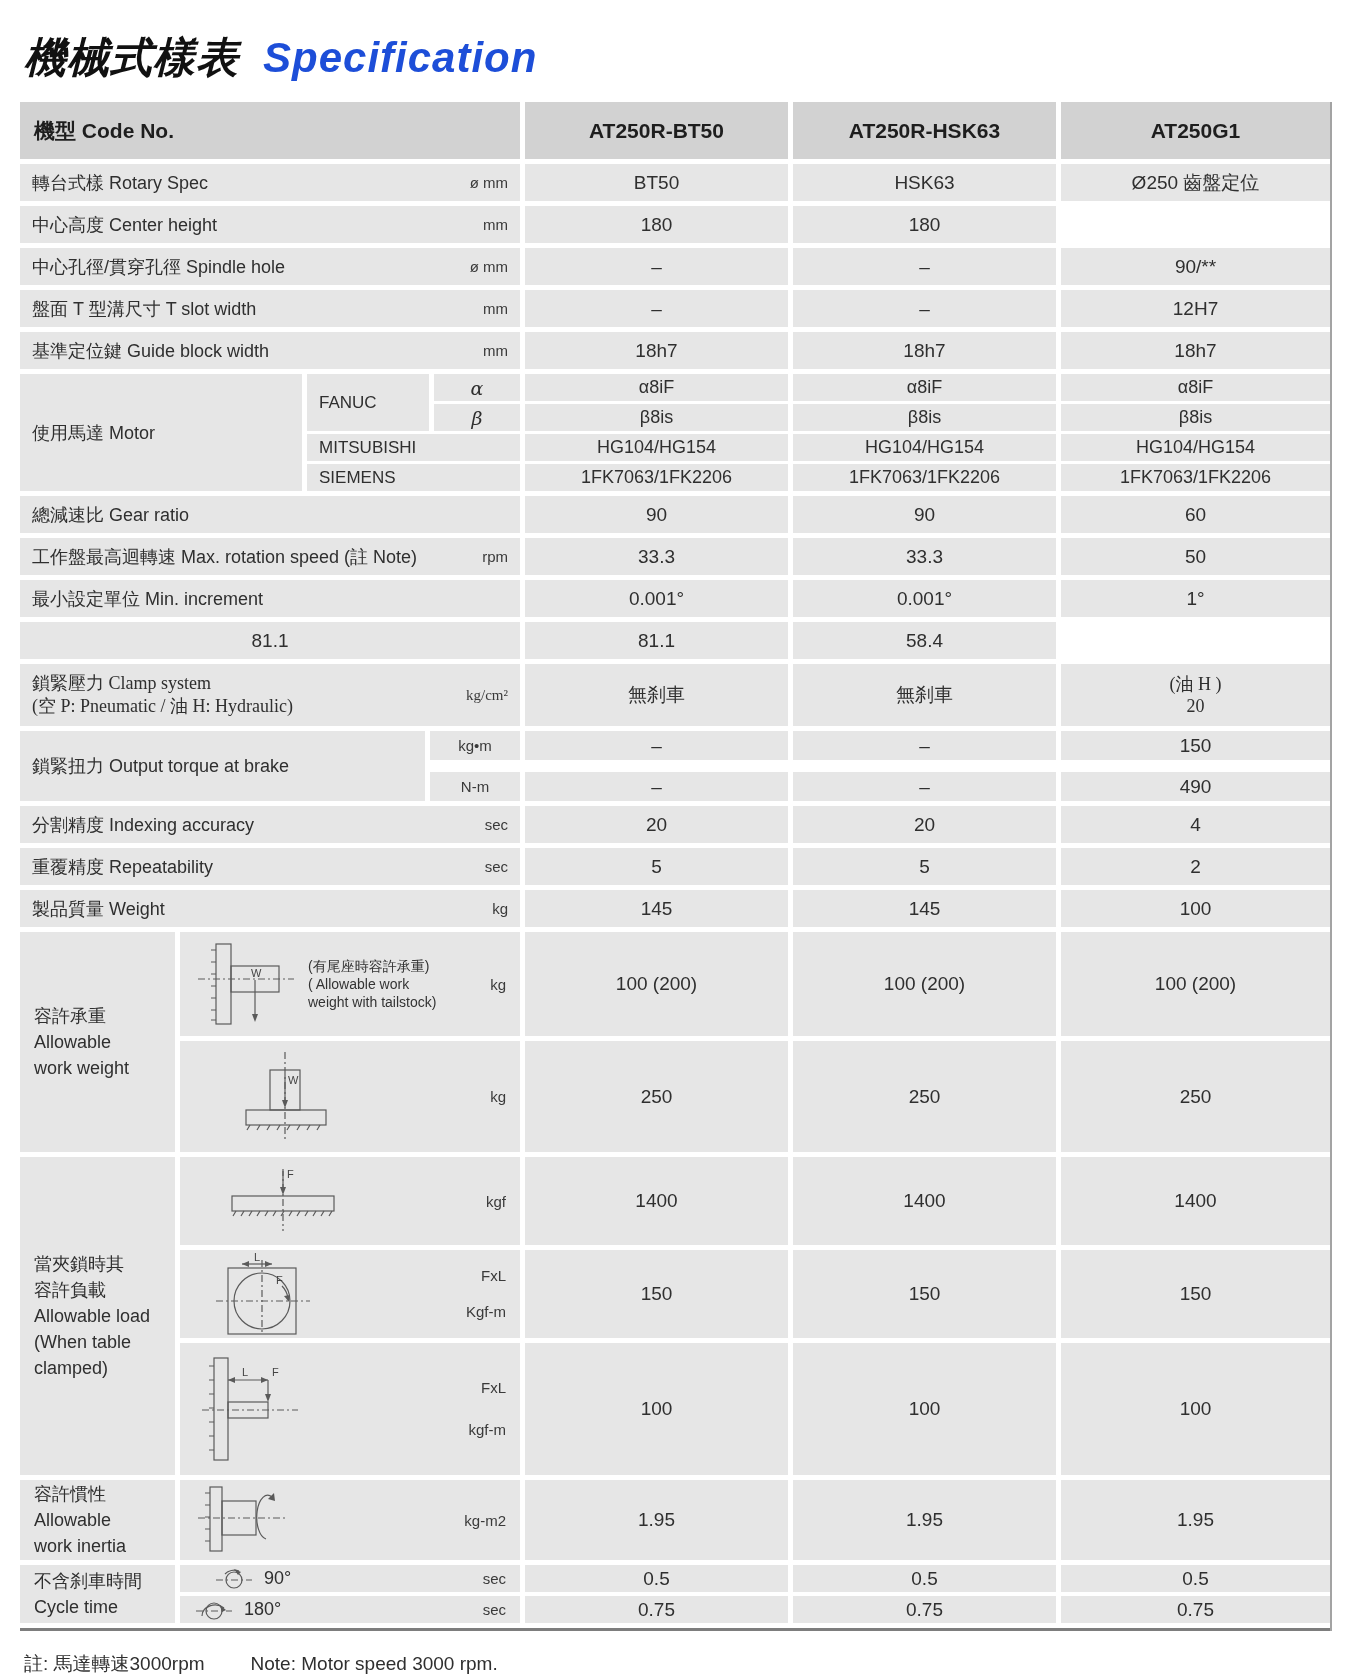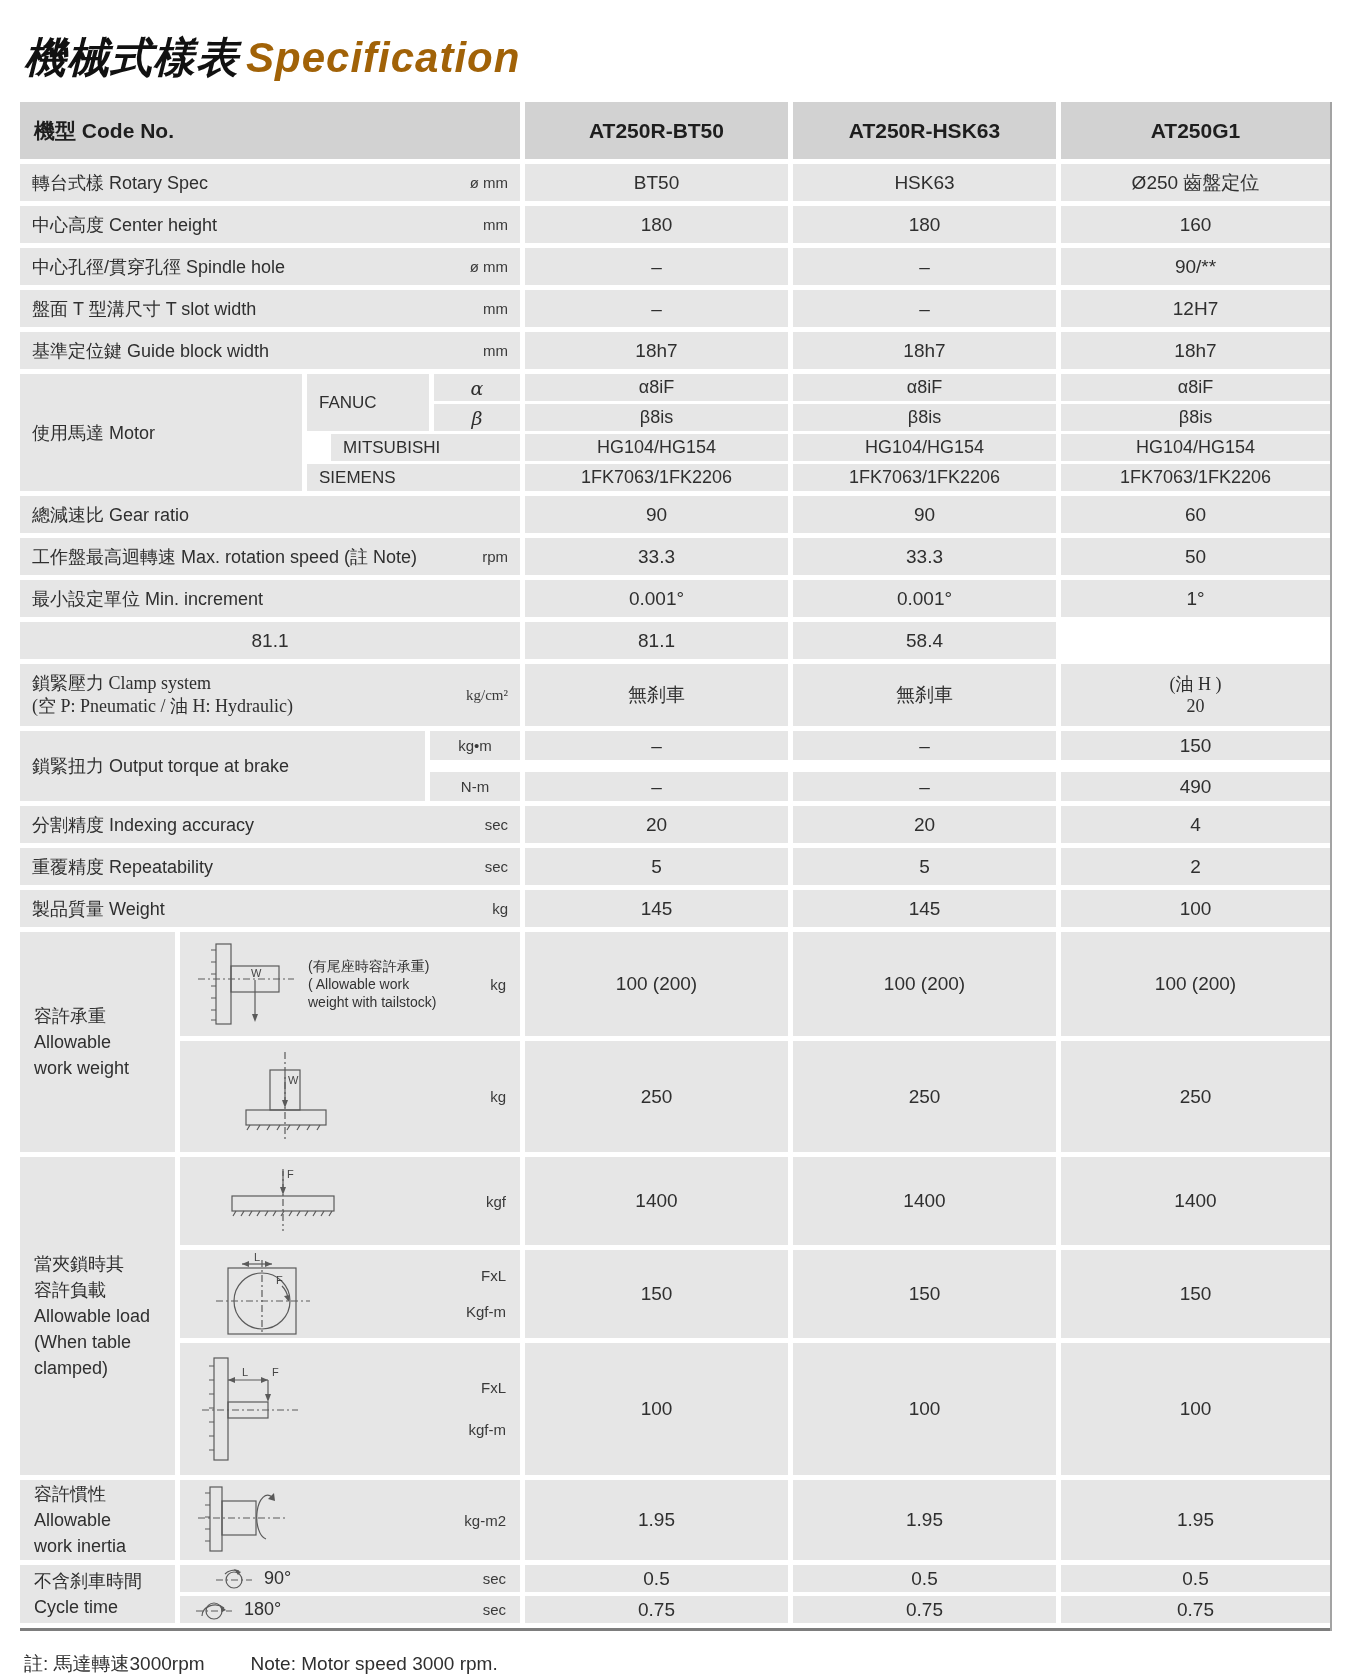--- a/index.html
+++ b/index.html
@@ -1,20 +1,20 @@
 <!DOCTYPE html>
 <html><head>
 <meta charset="utf-8">
 <style>
   html,body{margin:0;padding:0;background:#fff;}
   body{width:1350px;height:1675px;font-family:"Liberation Sans",sans-serif;color:#2f2f2f;-webkit-font-smoothing:antialiased;}
   .page{position:relative;width:1350px;height:1675px;overflow:hidden;}
   .title{margin:30px 0 16px 24px;font-size:42px;font-weight:bold;font-style:italic;letter-spacing:1px;}
   .t-zh{color:#111;}
-  .t-en{color:#a16207;margin-left:7px;}
+  .t-en{color:#1d4ed8;margin-left:24px;}
   .table-wrap{margin-left:20px;width:1310px;border-right:2px solid #a3a3a3;}
   .row,.mgrid,.tgrid,.bgrid{display:grid;column-gap:5px;margin-bottom:5px;}
   .row{grid-template-columns:500px 263px 263px 1fr;}
   .hdr{height:57px;}
   .r37{height:37px;}
   .clamp-row{height:62px;font-family:Liberation Serif, serif;}
   .mgrid{grid-template-columns:282px 122px 86px 263px 263px 1fr;grid-template-rows:27px 27px 27px 27px;row-gap:3px;}
   .tgrid{grid-template-columns:405px 90px 263px 263px 1fr;grid-template-rows:29px 29px;row-gap:12px;}
   .bgrid{grid-template-columns:155px 340px 263px 263px 1fr;}
   .ww{grid-template-rows:104px 111px;row-gap:5px;}
@@ -77,21 +77,20 @@
       <div class="cell val">HSK63</div>
       <div class="cell val">Ø250 齒盤定位</div>
     </div>
     <div class="row r37">
       <div class="cell label-cell">
           <span class="lbl">中心高度 Center height</span>
           <span class="unit">mm</span>
         </div>
       <div class="cell val">180</div>
       <div class="cell val">180</div>
-      <div class="cell val">160</div>
     </div>
     <div class="row r37">
       <div class="cell label-cell">
           <span class="lbl">中心孔徑/貫穿孔徑 Spindle hole</span>
           <span class="unit">ø mm</span>
         </div>
       <div class="cell val">–</div>
       <div class="cell val">–</div>
       <div class="cell val">90/**</div>
     </div>
@@ -120,21 +119,21 @@
         </div>
       <div class="cell brand" style="grid-column:2;grid-row:1/3;">FANUC</div>
       <div class="cell sub" style="grid-column:3;grid-row:1;">α</div>
       <div class="cell val val-sm" style="grid-column:4;grid-row:1;">α8iF</div>
       <div class="cell val val-sm" style="grid-column:5;grid-row:1;">α8iF</div>
       <div class="cell val val-sm" style="grid-column:6;grid-row:1;">α8iF</div>
       <div class="cell sub" style="grid-column:3;grid-row:2;">β</div>
       <div class="cell val val-sm" style="grid-column:4;grid-row:2;">β8is</div>
       <div class="cell val val-sm" style="grid-column:5;grid-row:2;">β8is</div>
       <div class="cell val val-sm" style="grid-column:6;grid-row:2;">β8is</div>
-      <div class="cell brand" style="grid-column:2/4;grid-row:3;margin-left:24px;">MITSUBISHI</div>
+      <div class="cell brand" style="grid-column:2/4;grid-row:3;">MITSUBISHI</div>
       <div class="cell val val-sm" style="grid-column:4;grid-row:3;">HG104/HG154</div>
       <div class="cell val val-sm" style="grid-column:5;grid-row:3;">HG104/HG154</div>
       <div class="cell val val-sm" style="grid-column:6;grid-row:3;">HG104/HG154</div>
       <div class="cell brand" style="grid-column:2/4;grid-row:4;">SIEMENS</div>
       <div class="cell val val-sm" style="grid-column:4;grid-row:4;">1FK7063/1FK2206</div>
       <div class="cell val val-sm" style="grid-column:5;grid-row:4;">1FK7063/1FK2206</div>
       <div class="cell val val-sm" style="grid-column:6;grid-row:4;">1FK7063/1FK2206</div>
     </div>
 
     <div class="row r37">

